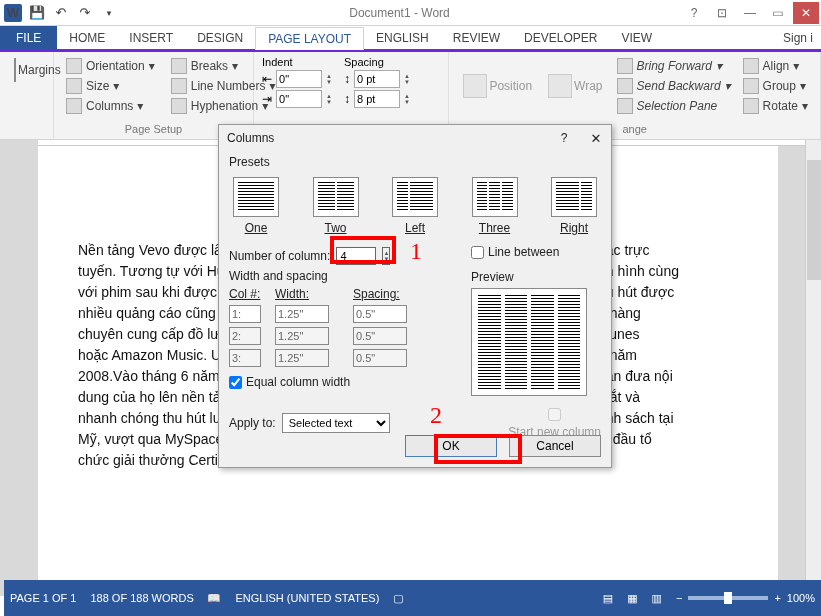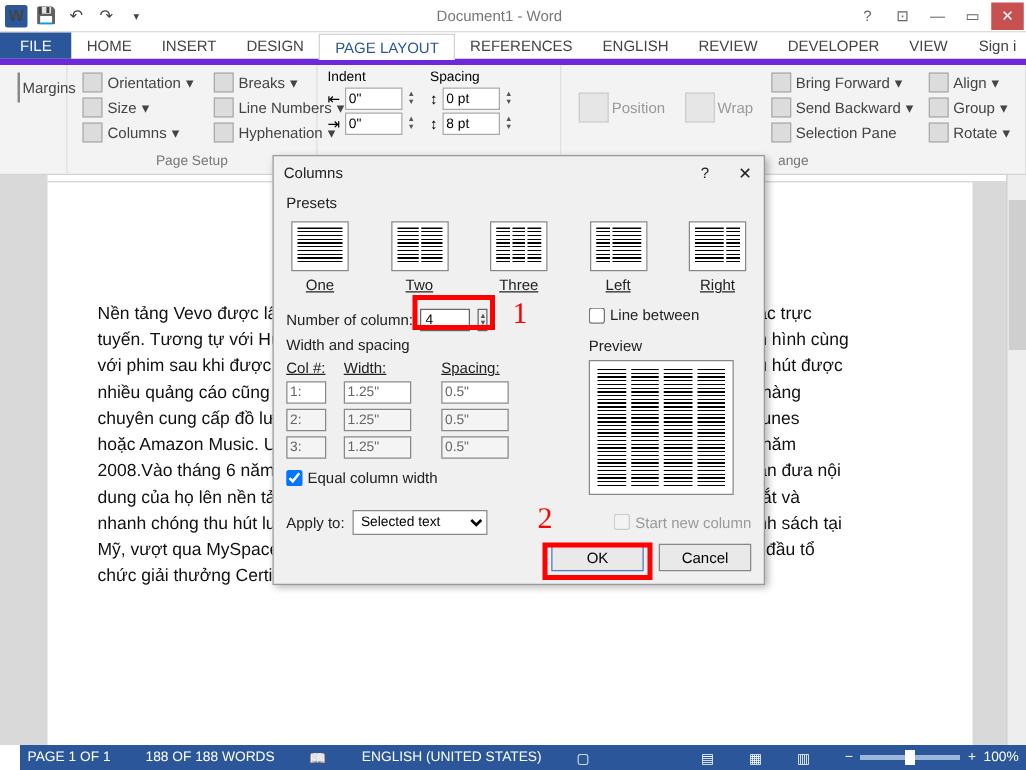--- a/index.html
+++ b/index.html
@@ -9,21 +9,21 @@
 .titlebar { height: 26px; background: #fff; border-bottom: 1px solid #d4d4d4; display: flex; align-items: center; color: #777; }
 .titlebar .qat { display: flex; gap: 6px; padding-left: 4px; align-items: center; }
 .titlebar .qat span { width: 18px; height: 18px; display: inline-flex; align-items: center; justify-content: center; font-size: 13px; color: #444; }
 .titlebar .wicon { width: 18px; height: 18px; background: #2b579a; color: #fff; font-size: 10px; font-weight: bold; display: flex; align-items: center; justify-content: center; border-radius: 2px; }
 .titlebar .title { flex: 1; text-align: center; color: #777; }
 .titlebar .wincontrols { display: flex; gap: 2px; padding-right: 2px; }
 .titlebar .wincontrols span { width: 26px; height: 22px; display: inline-flex; align-items: center; justify-content: center; color: #666; font-size: 12px; }
 .titlebar .closebtn { background: #c75050; color: #fff !important; }
 
 
-.tabs { height: 26px; background: #fff; border-bottom: 5px solid #6d28d9; display: flex; align-items: stretch; }
+.tabs { height: 26px; background: #fff; border-bottom: 3px solid #6d28d9; display: flex; align-items: stretch; }
 .tabs .tab { padding: 0 12px; display: flex; align-items: center; color: #444; cursor: pointer; font-size: 12px; }
 .tabs .filetab { background: #2b579a; color: #fff; padding: 0 16px; }
 .tabs .active { border: 1px solid #d4d4d4; border-bottom: none; color: #2b579a; background: #fff; position: relative; top: 1px; }
 .tabs .signin { margin-left: auto; padding-right: 8px; color: #444; }
 
 
 .ribbon { height: 88px; background: #f3f3f3; border-bottom: 1px solid #d4d4d4; display: flex; }
 .group { border-right: 1px solid #e0e0e0; padding: 4px 8px 2px 8px; display: flex; flex-direction: column; position: relative; }
 .group-title { color: #777; font-size: 11px; text-align: center; margin-top: auto; padding-bottom: 2px; }
 .rbtn { display: flex; align-items: center; gap: 4px; padding: 2px 4px; cursor: pointer; color: #444; font-size: 12px; white-space: nowrap; }
@@ -61,28 +61,28 @@
 .grid { display: grid; grid-template-columns: 42px 74px 74px; gap: 4px; align-items: center; margin-top: 4px; }
 .grid .hdr { text-decoration: underline; }
 .cellinput { width: 54px; height: 18px; border: 1px solid #888; font-size: 11px; padding-left: 2px; color: #666; }
 .cellinput.disabled { background: #f4f4f4; }
 .chk { display: inline-flex; align-items: center; gap: 4px; }
 .chk input { width: 13px; height: 13px; }
 .previewbox { width: 116px; height: 108px; border: 1px solid #888; background: #fff; margin-top: 4px; display: flex; gap: 4px; padding: 6px; }
 .previewbox .pc { flex: 1; background: repeating-linear-gradient(#000,#000 1px,#fff 1px,#fff 3px); }
 .dlg-select { width: 108px; height: 20px; border: 1px solid #888; font-size: 11px; background: #fff; padding-left: 2px; }
 .dlg-buttons { display: flex; gap: 12px; position: absolute; right: 10px; bottom: 10px; }
-.dlg-btn { width: 74px; height: 22px; border: 1px solid #888; background: #e9e9e9; cursor: pointer; font-size: 12px; }
+.dlg-btn { width: 92px; height: 22px; border: 1px solid #888; background: #e9e9e9; cursor: pointer; font-size: 12px; }
 .dlg-btn.ok { border: 1px solid #4a7ebb; background: #e9e9e9; }
 
 .redbox { position: absolute; border: 4px solid red; z-index: 50; pointer-events: none; }
 .redlabel { position: absolute; color: red; font-size: 24px; font-weight: 400; z-index: 51; font-family: serif; }
 
 
-.status { position: absolute; left: 16px; right: 0; bottom: 0; height: 20px; background: #2b579a; color: #fff; font-size: 11px; display: flex; align-items: center; padding: 0 6px; gap: 28px; }
+.status { position: absolute; left: 4px; right: 0; bottom: 0; height: 36px; background: #2b579a; color: #fff; font-size: 11px; display: flex; align-items: center; padding: 0 6px; gap: 14px; }
 .status .spacer { flex: 1; }
 .status .zoom { display: flex; align-items: center; gap: 6px; }
 .zoom-track { width: 80px; height: 4px; background: #9cb6d9; position: relative; }
 .zoom-thumb { width: 8px; height: 12px; background: #fff; position: absolute; top: -4px; left: 36px; }
 
 .scroll-v { position: absolute; right: 0; top: 140px; bottom: 20px; width: 16px; background: #eee; border-left: 1px solid #ccc; }
 .scroll-v .thumb { width: 14px; height: 120px; background: #cfcfcf; margin: 20px auto; }
 .section-label { color: #222; margin-bottom: 4px; }
 </style>
 </head>
@@ -105,21 +105,20 @@
     <span class="closebtn">✕</span>
   </div>
 </div>
 
 <div class="tabs">
   <div class="tab filetab">FILE</div>
   <div class="tab">HOME</div>
   <div class="tab">INSERT</div>
   <div class="tab">DESIGN</div>
   <div class="tab active">PAGE LAYOUT</div>
-  <div class="tab">REFERENCES</div>
   <div class="tab">ENGLISH</div>
   <div class="tab">REVIEW</div>
   <div class="tab">DEVELOPER</div>
   <div class="tab">VIEW</div>
   <div class="tab signin">Sign i</div>
 </div>
 
 <div class="ribbon">
   <div class="group" style="width:54px;">
     <div class="bigbtn" style="color:#444;">
@@ -175,21 +174,21 @@
   <div class="group" style="flex:1;">
     <div style="display:flex;gap:4px;">
       <div class="bigbtn">
           <span class="bigicon"></span>
           <span>Position</span>
         </div>
       <div class="bigbtn">
           <span class="bigicon"></span>
           <span>Wrap</span>
         </div>
-      <div style="color:#999;">
+      <div style="color:#999;font-style:italic;">
         <div class="rbtn"><span class="ricon"></span><span>Bring Forward</span> ▾</div>
         <div class="rbtn"><span class="ricon"></span><span>Send Backward</span> ▾</div>
         <div class="rbtn">
             <span class="ricon"></span>
             <span>Selection Pane</span>
           </div>
       </div>
       <div style="color:#999;">
         <div class="rbtn"><span class="ricon"></span><span>Align</span> ▾</div>
         <div class="rbtn"><span class="ricon"></span><span>Group</span> ▾</div>
@@ -248,31 +247,31 @@
       <div class="preset">
           <div class="pic">
             <div class="col"></div>
             <div class="col"></div>
           </div>
           <div class="lbl">Two</div>
         </div>
       <div class="preset">
           <div class="pic">
             <div class="col"></div>
+            <div class="col rf"></div>
+          </div>
+          <div class="lbl">Left</div>
+        </div>
+      <div class="preset">
+          <div class="pic">
+            <div class="col"></div>
             <div class="col"></div>
             <div class="col"></div>
           </div>
           <div class="lbl">Three</div>
-        </div>
-      <div class="preset">
-          <div class="pic">
-            <div class="col"></div>
-            <div class="col rf"></div>
-          </div>
-          <div class="lbl">Left</div>
         </div>
       <div class="preset">
           <div class="pic">
             <div class="col lf"></div>
             <div class="col"></div>
           </div>
           <div class="lbl">Right</div>
         </div>
     </div>
 
@@ -320,21 +319,21 @@
         </div>
       </div>
     </div>
 
     <div class="dlg-row" style="margin-top:12px;">
       <span>Apply to:</span>
       <select class="dlg-select">
         <option>Selected text</option>
       </select>
       <div style="flex:1;"></div>
-      <div class="chk" style="color:#999;">
+      <div class="chk" style="color:#999;flex-direction:column;">
         <input type="checkbox" disabled="" style="">
         <span>Start new column</span>
       </div>
     </div>
 
     <div class="dlg-buttons">
       <button class="dlg-btn ok">OK</button>
       <button class="dlg-btn">Cancel</button>
     </div>
   </div>

